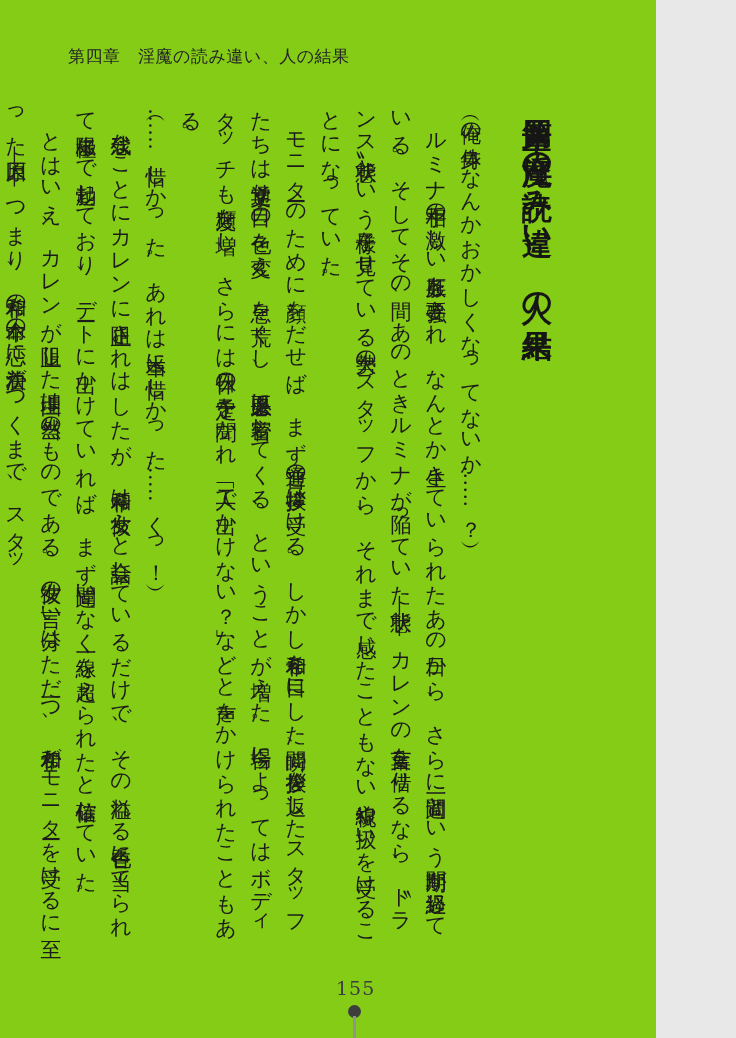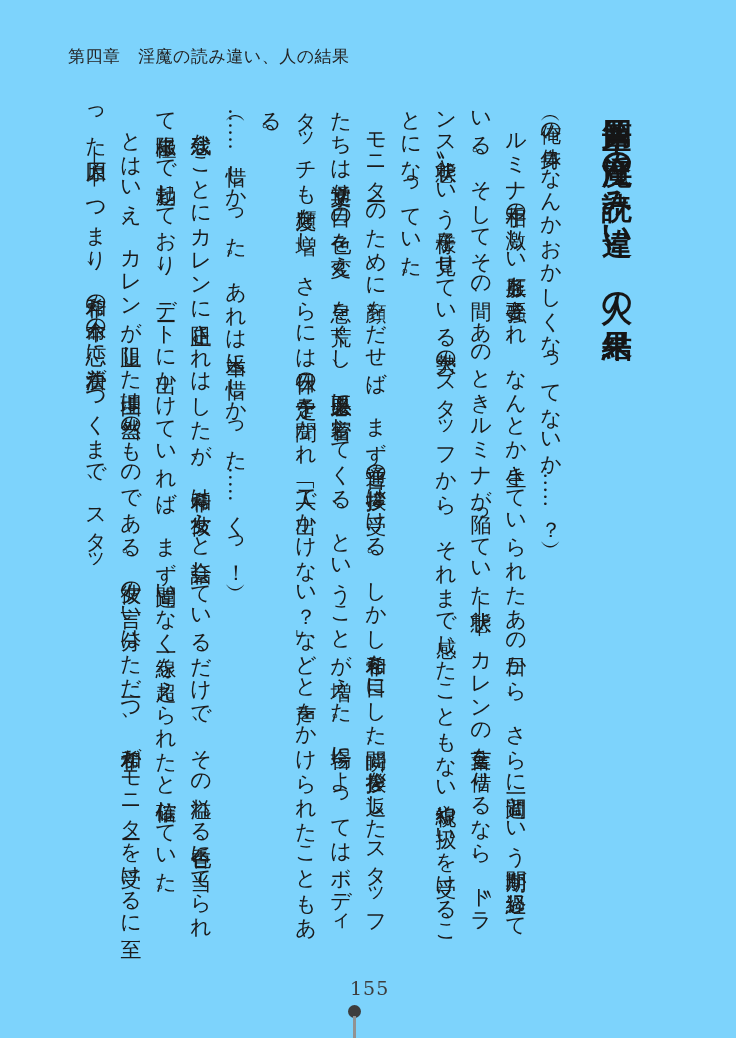--- a/index.html
+++ b/index.html
@@ -2,23 +2,23 @@
 <html><head>
 <meta charset="utf-8">
 <style>
   html, body {
     margin: 0;
     padding: 0;
     background: #e8e8e8;
   }
   .page {
     position: relative;
-    width: 736px;
+    width: 656px;
     height: 1038px;
-    background: #7dd3fc;
+    background: #84cc16;
     overflow: hidden;
     font-family: "DejaVu Serif", "Liberation Serif", serif;
     color: #1b1b1b;
     text-decoration: underline;
   }
   .running-head {
     position: absolute;
     top: 45px;
     left: 68px;
     font-size: 17px;
@@ -52,21 +52,21 @@
     line-height: 35px;
     text-indent: 1em;
     letter-spacing: 0;
   }
   .para.monologue {
     text-indent: 0.5em;
   }
   .page-number {
     position: absolute;
     top: 977px;
-    left: 350px;
+    left: 336px;
     width: 34px;
     text-align: center;
     font-size: 19px;
     letter-spacing: 1px;
     color: #3d3d3d;
     font-family: "DejaVu Serif", "Liberation Serif", serif;
   }
   .pin-circle {
     position: absolute;
     left: 348px;

